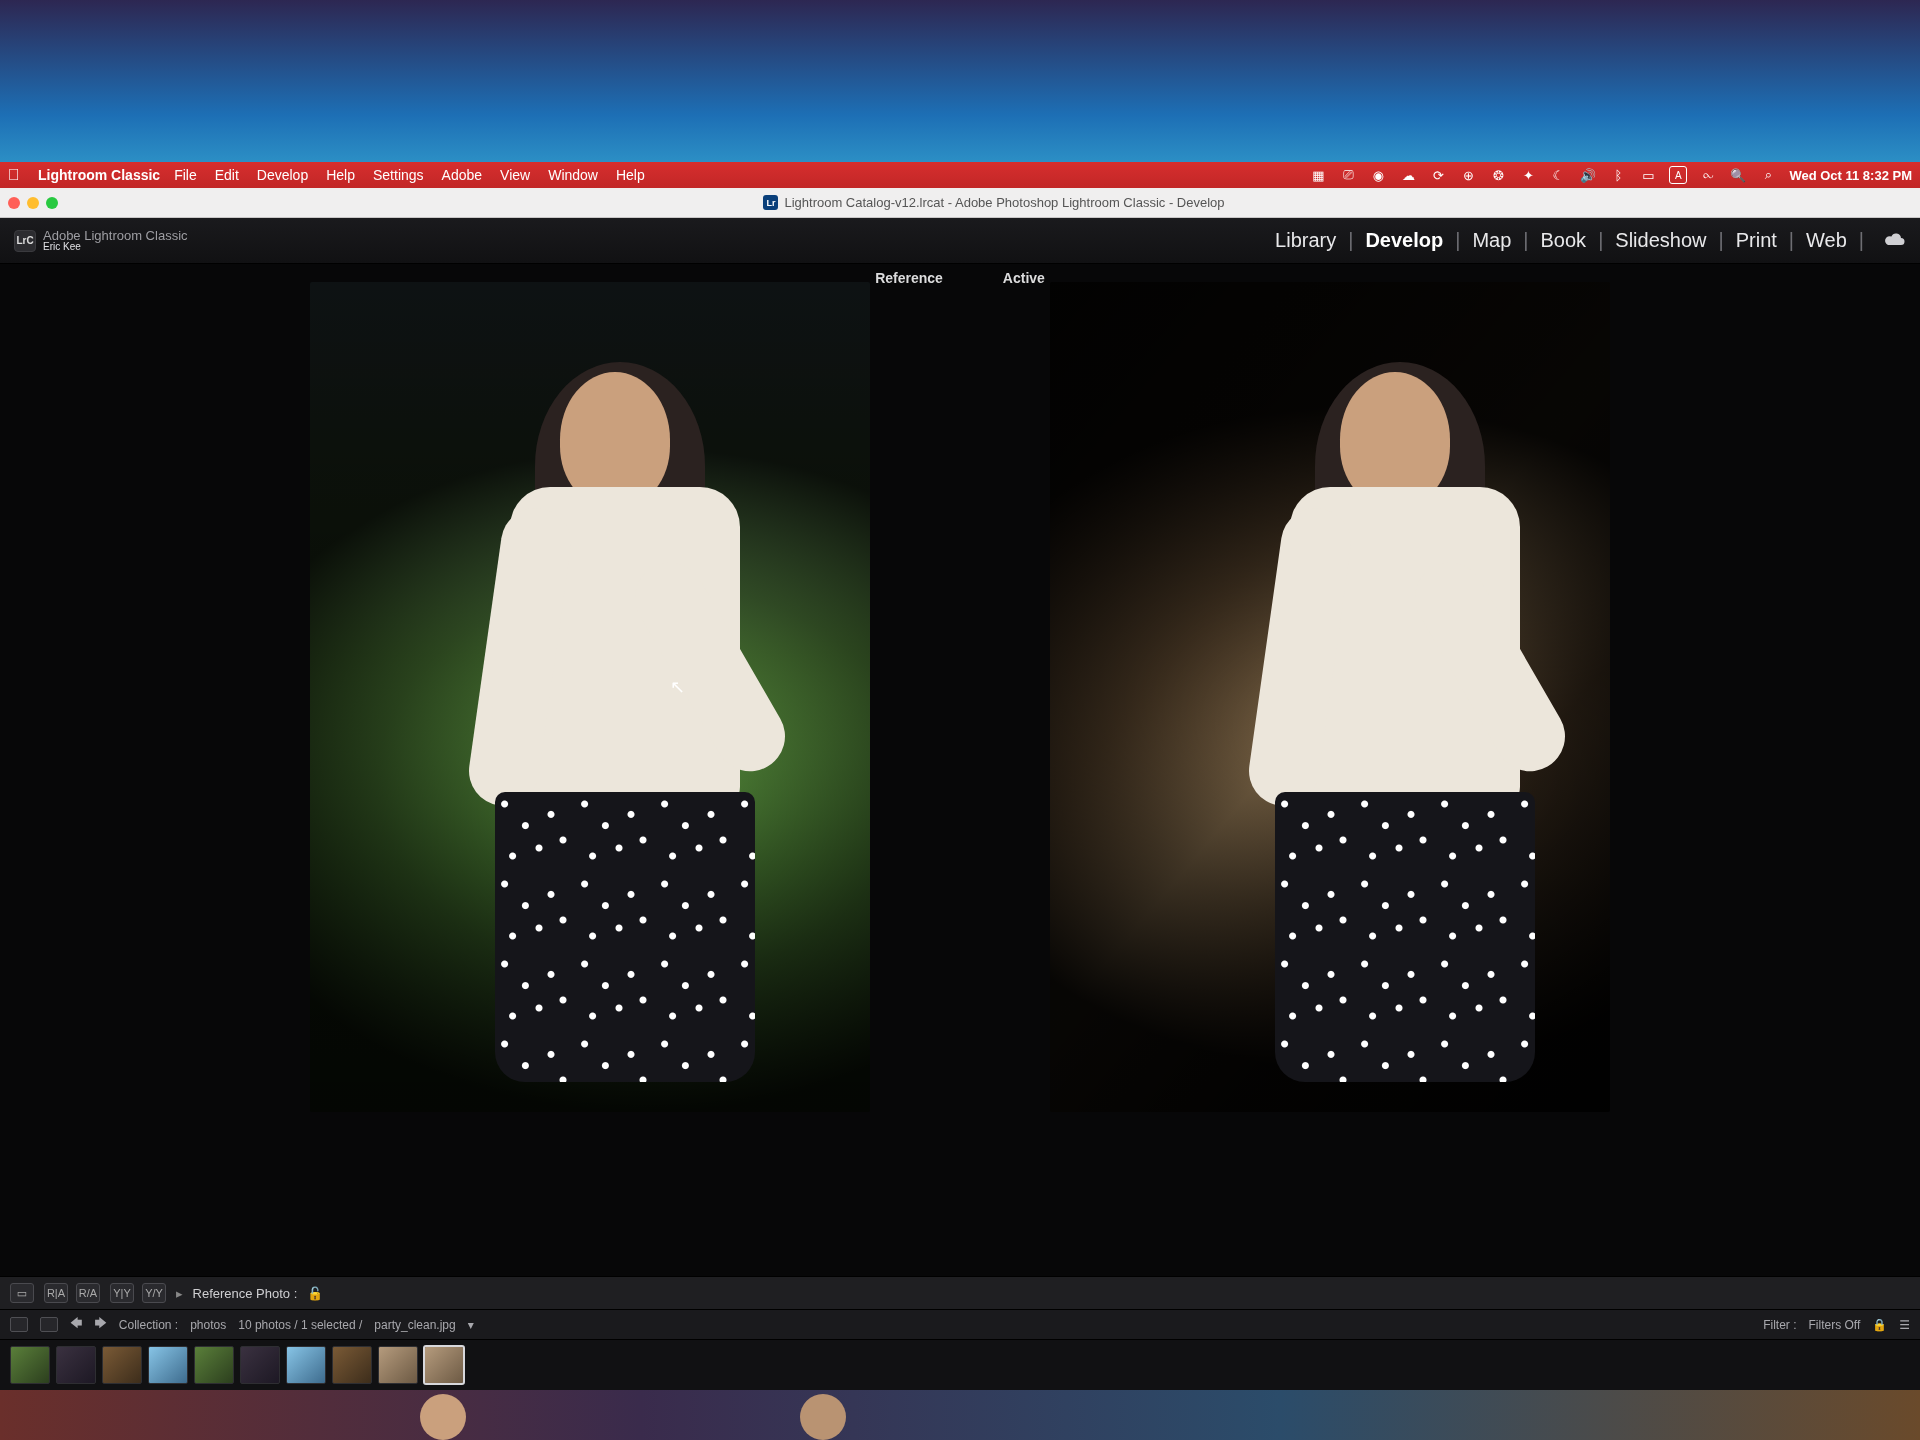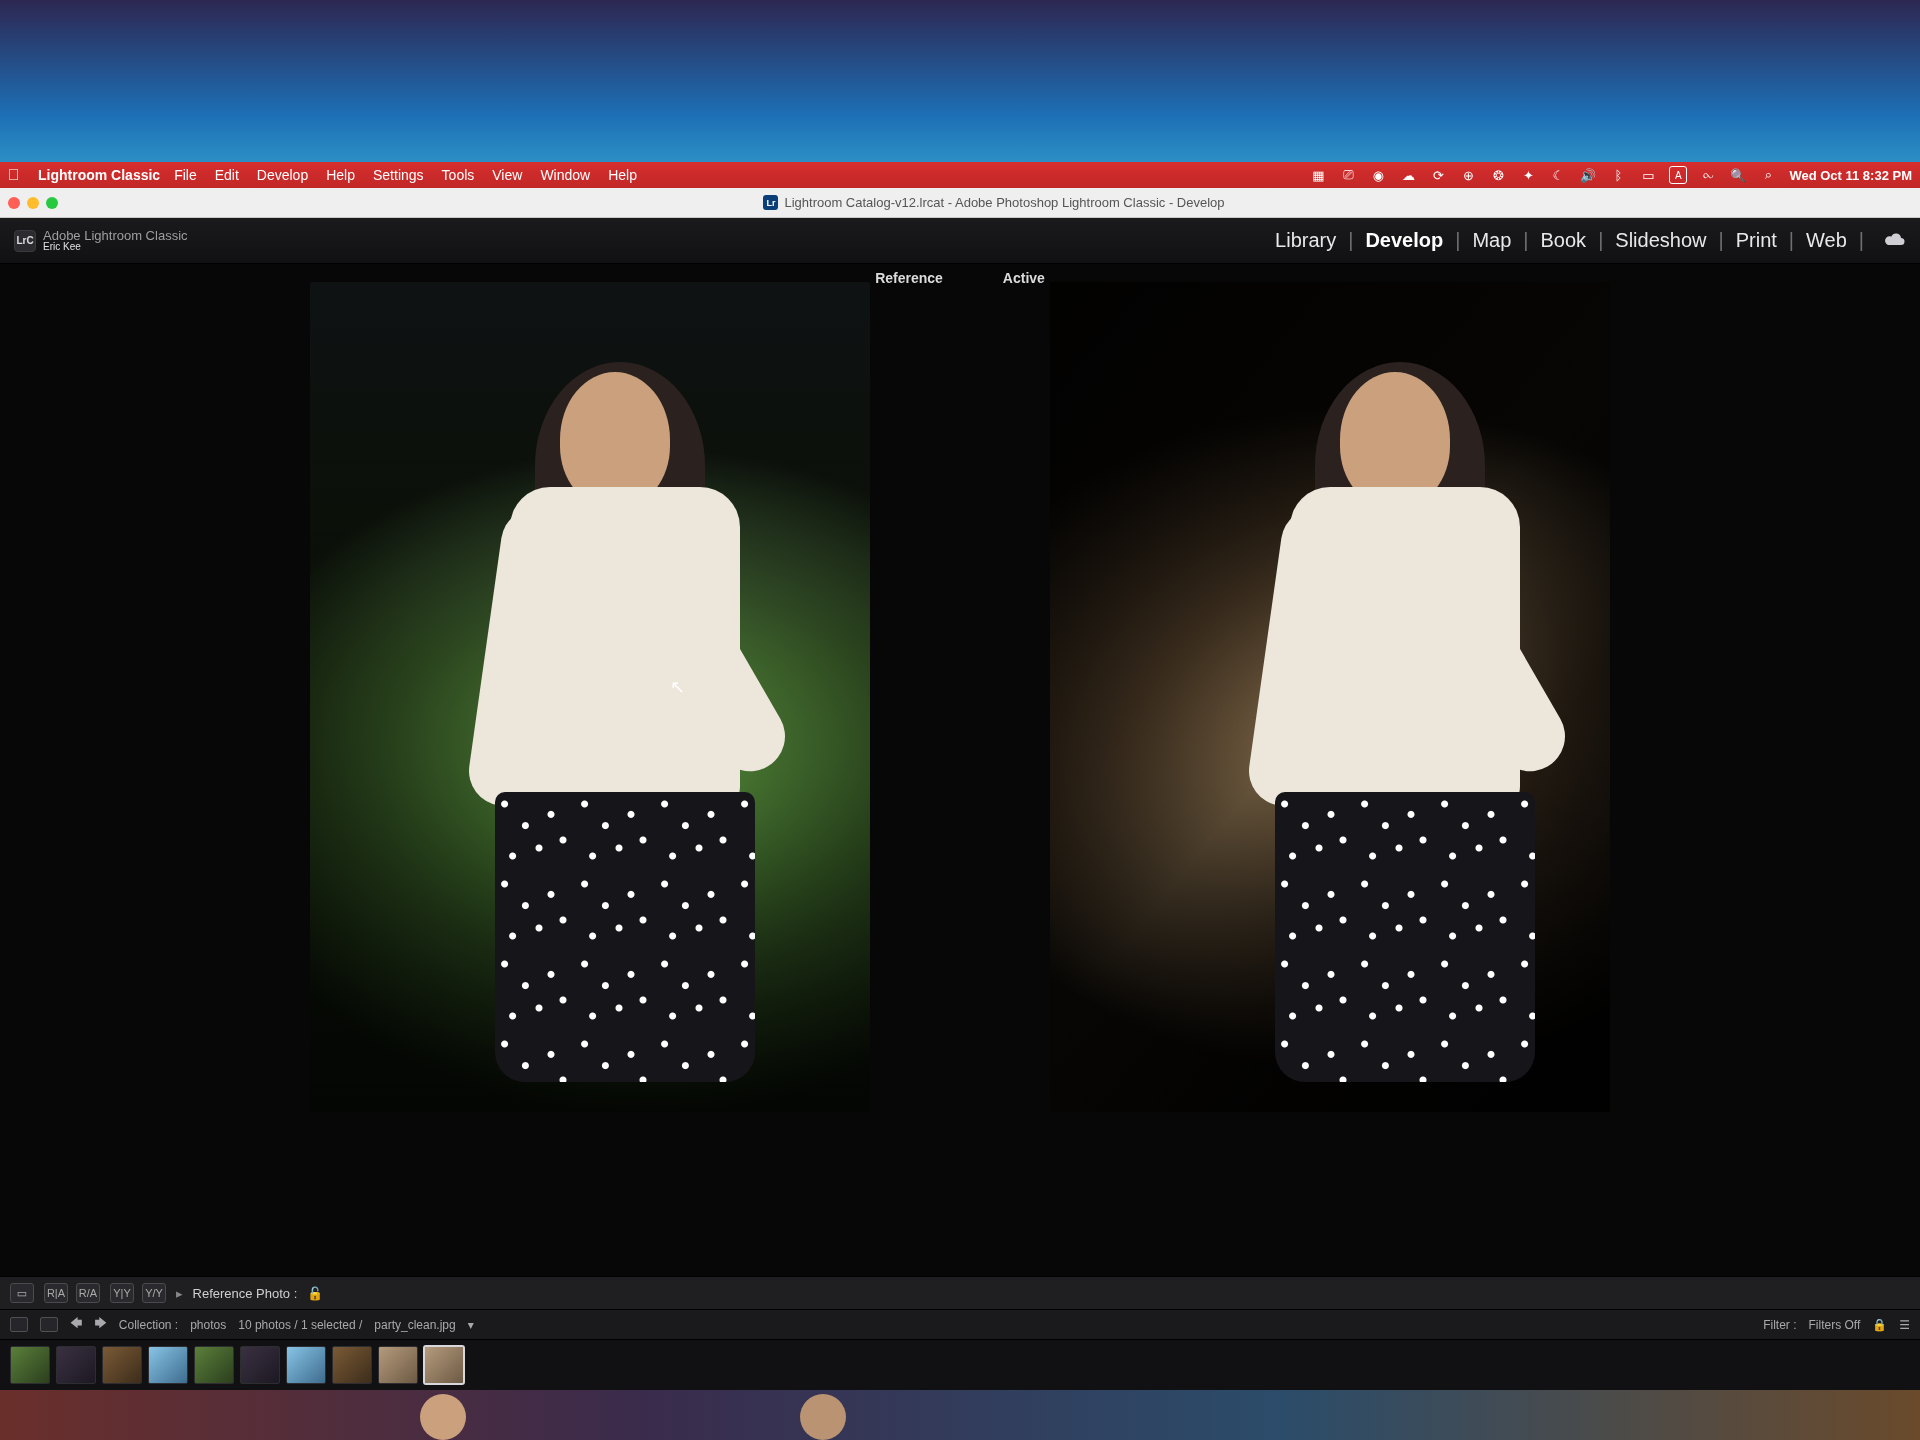--- a/index.html
+++ b/index.html
@@ -175,21 +175,21 @@
 
 <div class="mac-menubar">
   <span class="apple"></span>
   <span class="app-name">Lightroom Classic</span>
   <div class="menus">
     <span>File</span>
     <span>Edit</span>
     <span>Develop</span>
     <span>Help</span>
     <span>Settings</span>
-    <span>Tools</span>
+    <span>Adobe</span>
     <span>View</span>
     <span>Window</span>
     <span>Help</span>
   </div>
   <div class="tray">
     <span class="tray-icon">▦</span>
     <span class="tray-icon">⎚</span>
     <span class="tray-icon">◉</span>
     <span class="tray-icon">☁</span>
     <span class="tray-icon">⟳</span>

